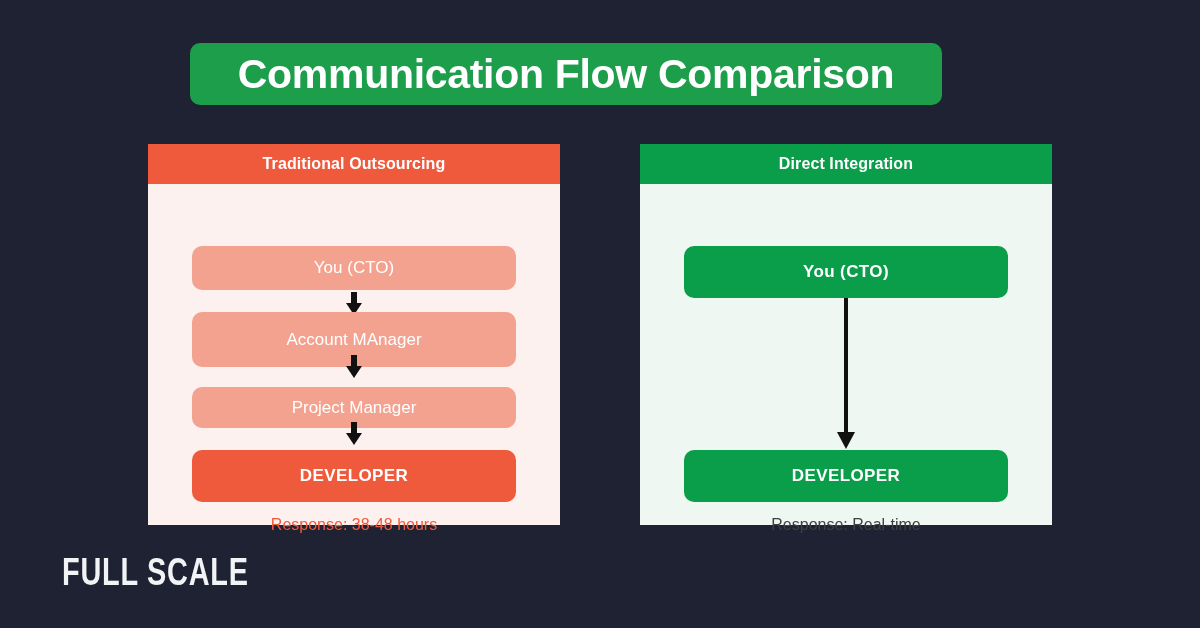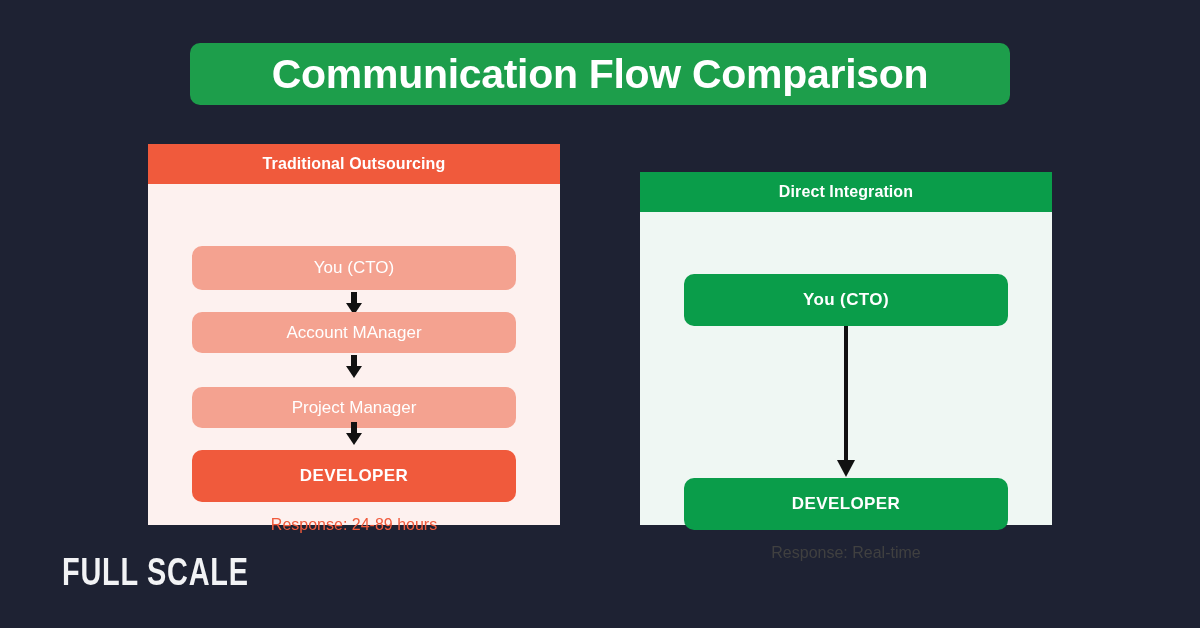--- a/index.html
+++ b/index.html
@@ -13,21 +13,21 @@
     font-family: "Liberation Sans", sans-serif;
     overflow: hidden;
     position: relative;
   }
 
   
   #title-banner {
     position: absolute;
     left: 190px;
     top: 43px;
-    width: 820px;
+    width: 752px;
     height: 62px;
     background: #1d9e4b;
     border-radius: 10px;
     display: flex;
     align-items: center;
     justify-content: center;
   }
   #title-text {
     color: #ffffff;
     font-size: 41px;
@@ -54,21 +54,21 @@
     flex: 0 0 40px;
     display: flex;
     align-items: center;
     justify-content: center;
     color: #ffffff;
     font-size: 16px;
     font-weight: bold;
     letter-spacing: 0.1px;
   }
   #panel-traditional .panel-header { background: #f05a3c; }
-  #panel-direct      .panel-header { background: #0a9d4a; margin-top: 28px; }
+  #panel-direct      .panel-header { background: #0a9d4a; }
 
   .panel-body {
     flex: 1 1 auto;
     position: relative;
   }
   #panel-traditional .panel-body { background: #fdf1ef; }
   #panel-direct      .panel-body { background: #eff7f3; }
 
   
   .flow-box {
@@ -86,21 +86,21 @@
   
   .box-soft     { background: #f4a290; }
   .box-strong   { background: #f05a3c; }
   .box-gstrong  { background: #0a9d4a; }
 
   .lbl-normal { font-size: 17px; font-weight: normal; }
   .lbl-bold   { font-size: 17px; font-weight: bold; letter-spacing: 0.4px; }
 
   
   #box-you-left  { top: 62px;  height: 44px; }
-  #box-account   { top: 128px; height: 41px; }
+  #box-account   { top: 128px; height: 55px; }
   #box-project   { top: 203px; height: 41px; }
   #box-dev-left  { top: 266px; height: 52px; }
 
   
   #box-you-right { top: 62px;  height: 52px; }
   #box-dev-right { top: 266px; height: 52px; }
 
   
   .arrow-short {
     position: absolute;
@@ -197,21 +197,21 @@
       <svg width="20" height="24" viewBox="0 0 20 24" aria-hidden="true">
         <rect x="7" y="0" width="6" height="13" fill="#111111"></rect>
         <polygon points="2,11 18,11 10,23" fill="#111111"></polygon>
       </svg>
     </div>
 
     <div class="flow-box box-strong" id="box-dev-left">
       <span class="lbl-bold">DEVELOPER</span>
     </div>
 
-    <div class="response-note" id="response-left">Response: 24-89 hours</div>
+    <div class="response-note" id="response-left">Response: 38-48 hours</div>
   </div>
 </div>
 
 <div class="panel" id="panel-direct">
 
   <div class="panel-header">Direct Integration</div>
 
   <div class="panel-body">
 
     <div class="flow-box box-gstrong" id="box-you-right">

